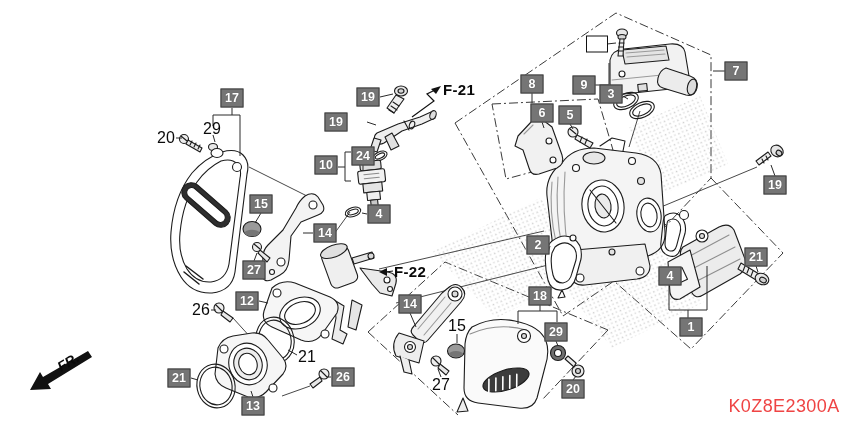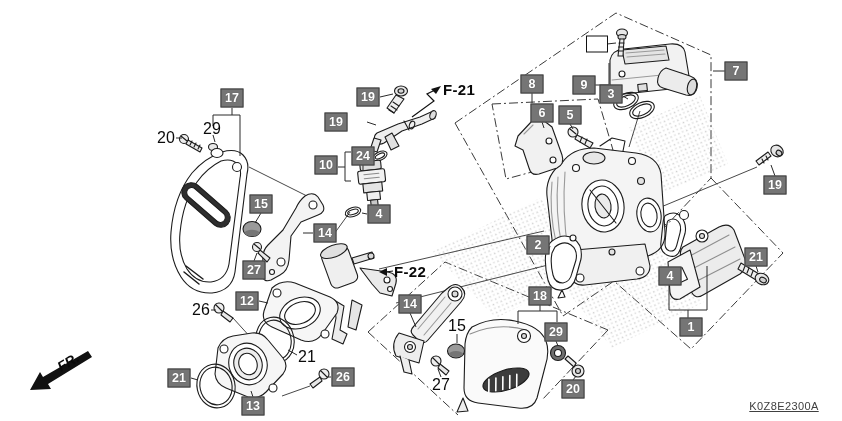--- a/index.html
+++ b/index.html
@@ -8,21 +8,21 @@
   .stage svg{position:absolute;left:0;top:0;}
   .cbox{position:absolute;transform:translate(-50%,-50%);min-width:23px;height:19px;
         padding:0 2px;box-sizing:border-box;background:#757575;border:1px solid #3e3e3e;
         color:#fff;font-size:12.5px;font-weight:bold;line-height:17px;text-align:center;
         text-shadow:0 0 1px rgba(40,40,40,.5);}
   .plab{position:absolute;transform:translate(-50%,-50%);font-size:16px;color:#0a0a0a;white-space:nowrap;}
   .fref{position:absolute;transform:translate(-50%,-50%);font-size:15px;font-weight:bold;
         color:#0a0a0a;letter-spacing:.3px;white-space:nowrap;}
   .frdir{position:absolute;transform:translate(-50%,-50%) rotate(-31deg);font-size:14px;
          font-weight:bold;font-style:italic;color:#0a0a0a;}
-  .pcode{position:absolute;transform:translate(-50%,-50%);font-size:11px;color:#404040;letter-spacing:.4px;text-decoration:underline;}
+  .pcode{position:absolute;transform:translate(-50%,-50%);font-size:18px;color:#ef4444;letter-spacing:.4px;}
   .emptybox{position:absolute;transform:translate(-50%,-50%);width:20px;height:15px;
             background:#fff;border:1.6px solid #111;}
 </style>
 </head>
 <body>
 
 <div class="stage">
 
 <svg width="842" height="421" viewBox="0 0 842 421">
   <defs>

